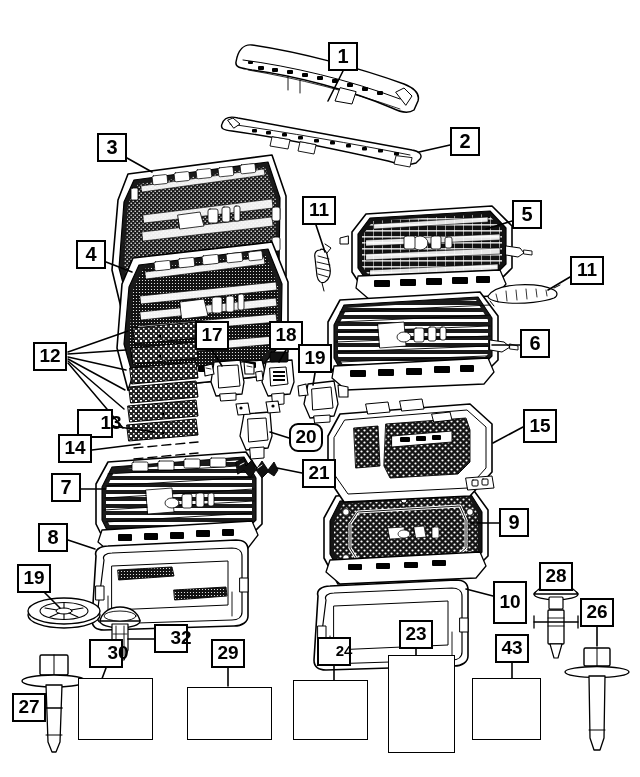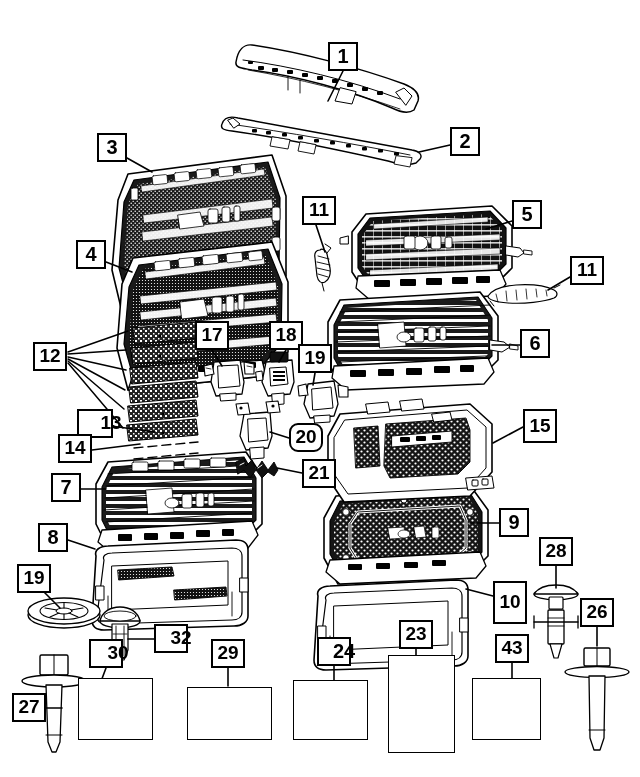--- a/index.html
+++ b/index.html
@@ -695,33 +695,33 @@
       </div>
       <div class="callout" style="left: 302px; top: 459px; width: 34px; height: 29px; font-size: 19px;">
         <span>21</span>
       </div>
       <div class="callout" style="left: 17px; top: 564px; width: 34px; height: 29px; font-size: 19px;">
         <span>19</span>
       </div>
       <div class="callout" style="left: 399px; top: 620px; width: 34px; height: 29px; font-size: 19px;">
         <span>23</span>
       </div>
-      <div class="callout" style="left: 317px; top: 637px; width: 34px; height: 29px; font-size: 20px; padding-left: 20px;">
+      <div class="callout" style="left: 317px; top: 637px; width: 34px; height: 29px; font-size: 15px; padding-left: 20px;">
         <span>24</span>
       </div>
       <div class="callout" style="left: 495px; top: 634px; width: 34px; height: 29px; font-size: 19px;">
         <span>43</span>
       </div>
       <div class="callout" style="left: 580px; top: 598px; width: 34px; height: 29px; font-size: 19px;">
         <span>26</span>
       </div>
       <div class="callout" style="left: 12px; top: 693px; width: 34px; height: 29px; font-size: 19px;">
         <span>27</span>
       </div>
-      <div class="callout" style="left: 539px; top: 537px; width: 34px; height: 29px; font-size: 19px;">
+      <div class="callout" style="left: 539px; top: 562px; width: 34px; height: 29px; font-size: 19px;">
         <span>28</span>
       </div>
       <div class="callout" style="left: 211px; top: 639px; width: 34px; height: 29px; font-size: 19px;">
         <span>29</span>
       </div>
       <div class="callout" style="left: 89px; top: 639px; width: 34px; height: 29px; font-size: 19px; padding-left: 24px;">
         <span>30</span>
       </div>
       <div class="callout" style="left: 154px; top: 624px; width: 34px; height: 29px; font-size: 19px; padding-left: 20px;">
         <span>32</span>

